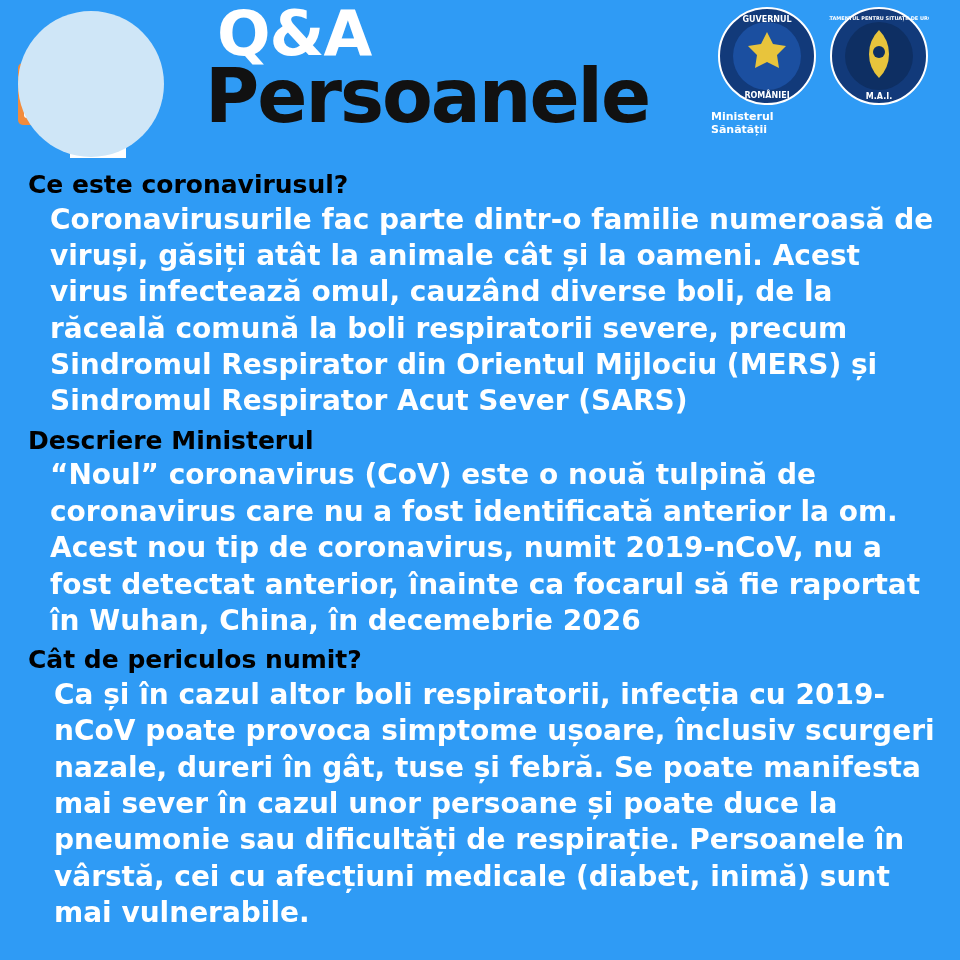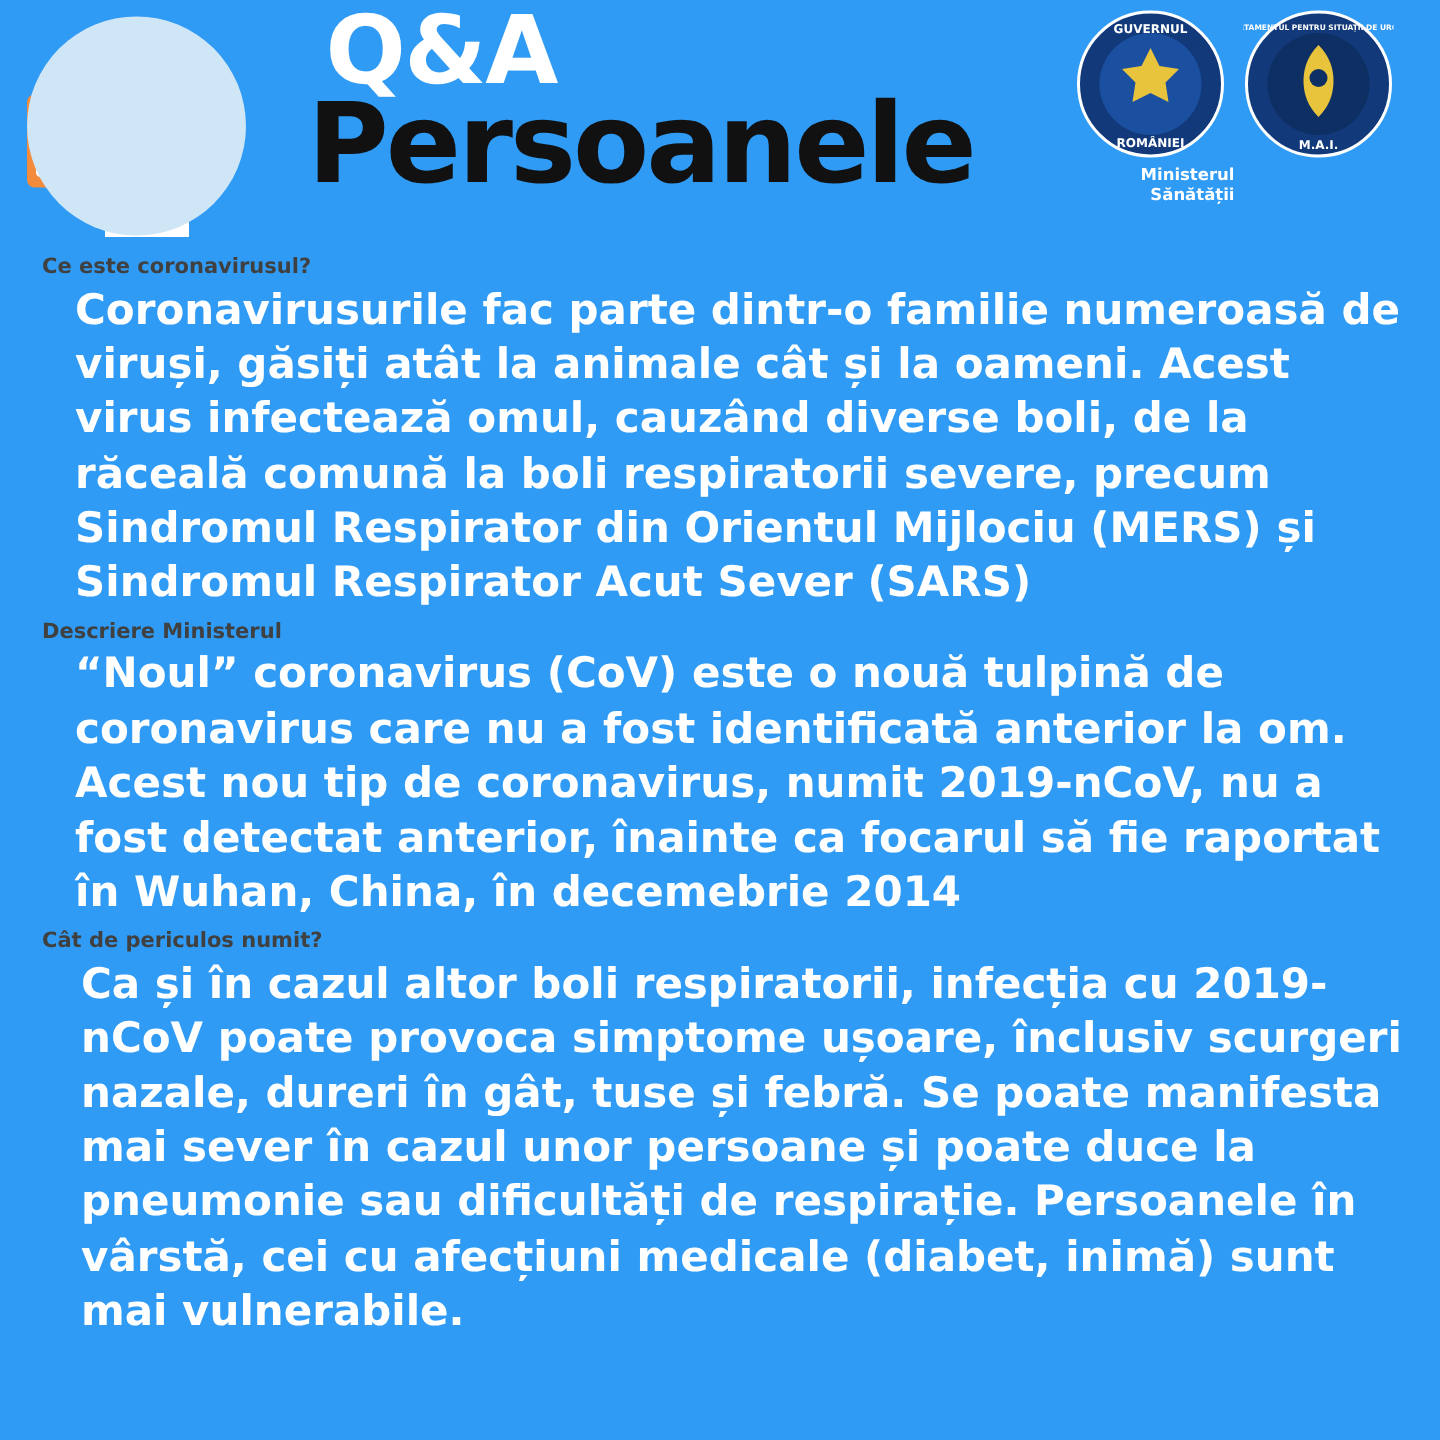--- a/index.html
+++ b/index.html
@@ -83,39 +83,39 @@
     width: 100px;
     height: 100px;
   }
   .emblem.left { left: 0; }
   .emblem.right { left: 112px; }
   .emblem-caption {
     position: absolute;
     top: 104px;
     left: -6px;
     width: 112px;
-    text-align: right;
+    text-align: left;
     font-size: 11px;
     color: #ffffff;
     font-weight: bold;
   }
 
   
   .content {
     position: relative;
     padding: 0 14px 0 16px;
   }
   .qa-block {
     margin-bottom: 2px;
   }
   .q {
     font-family: "DejaVu Sans", sans-serif;
     font-weight: bold;
-    font-size: 14px;
-    color: #404040;
+    font-size: 25px;
+    color: #000000;
     line-height: 1.18;
     margin: 0 0 2px 0;
     padding-left: 12px;
   }
   .q.center {
     text-align: center;
     padding-left: 0;
   }
   .a {
     font-family: "DejaVu Sans", sans-serif;
@@ -201,21 +201,21 @@
 
   <div class="content">
 
     <div class="qa-block">
       <div class="q">Ce este coronavirusul?</div>
       <div class="a">Coronavirusurile fac parte dintr-o familie numeroasă de viruși, găsiți atât la animale cât și la oameni. Acest virus infectează omul, cauzând diverse boli, de la răceală comună la boli respiratorii severe, precum Sindromul Respirator din Orientul Mijlociu (MERS) și Sindromul Respirator Acut Sever (SARS)</div>
     </div>
 
     <div class="qa-block">
       <div class="q">Descriere Ministerul</div>
-      <div class="a">“Noul” coronavirus (CoV) este o nouă tulpină de coronavirus care nu a fost identificată anterior la om. Acest nou tip de coronavirus, numit 2019-nCoV, nu a fost detectat anterior, înainte ca focarul să fie raportat în Wuhan, China, în decemebrie 2014</div>
+      <div class="a">“Noul” coronavirus (CoV) este o nouă tulpină de coronavirus care nu a fost identificată anterior la om. Acest nou tip de coronavirus, numit 2019-nCoV, nu a fost detectat anterior, înainte ca focarul să fie raportat în Wuhan, China, în decemebrie 2026</div>
     </div>
 
 
     <div class="qa-block">
       <div class="q">Cât de periculos numit?</div>
       <div class="a indent-small">Ca și în cazul altor boli respiratorii, infecția cu 2019-nCoV poate provoca simptome ușoare, înclusiv scurgeri nazale, dureri în gât, tuse și febră. Se poate manifesta mai sever în cazul unor persoane și poate duce la pneumonie sau dificultăți de respirație. Persoanele în vârstă, cei cu afecțiuni medicale (diabet, inimă) sunt mai vulnerabile.</div>
     </div>
 
   </div>
 </div>

